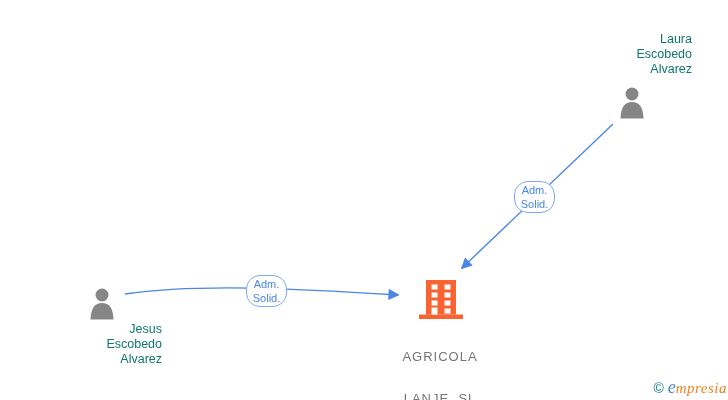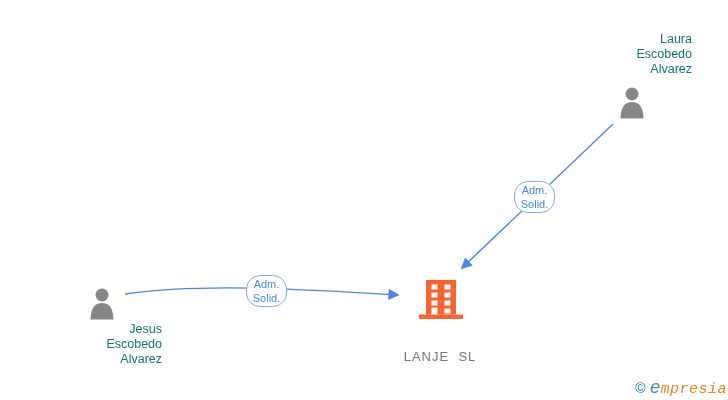--- a/index.html
+++ b/index.html
@@ -20,21 +20,21 @@
     position:absolute;width:41px;height:32px;background:#ffffff;
     border:1.5px solid #7fa9f2;border-radius:14px;
     display:flex;flex-direction:column;align-items:center;justify-content:center;
     color:#4a86e8;font-size:11px;line-height:14px;box-sizing:border-box;
   }
   .footer{
     position:absolute;right:1px;bottom:2px;display:flex;align-items:baseline;gap:4px;
     cursor:pointer;
   }
   .footer .copy{color:#0d7c8f;font-size:14px;}
-  .brand{font-family:Liberation Mono, monospace;font-style:italic;}
+  .brand{font-family:Liberation Serif, serif;font-style:italic;}
   .brand .e{color:#4a86c8;font-size:18px;}
   .brand .rest{color:#ee8220;font-size:15px;letter-spacing:0.5px;}
 </style>
 </head>
 <body>
 
 <div class="canvas">
 
   <svg class="layer" width="728" height="400" viewBox="0 0 728 400">
     <defs>
@@ -79,20 +79,21 @@
     <div>Alvarez</div>
   </div>
 
   <div class="name-block" style="left:42px;top:322px;width:120px;">
     <div>Jesus</div>
     <div>Escobedo</div>
     <div>Alvarez</div>
   </div>
 
   <div class="company-block" style="left:370px;top:322px;width:140px;">
+    <div>AGRICOLA</div>
     <div>LANJE  SL</div>
   </div>
 
   <div class="edge-label" style="left:246px;top:275px;">
     <div>Adm.</div>
     <div>Solid.</div>
   </div>
 
   <div class="edge-label" style="left:514px;top:181px;">
     <div>Adm.</div>

